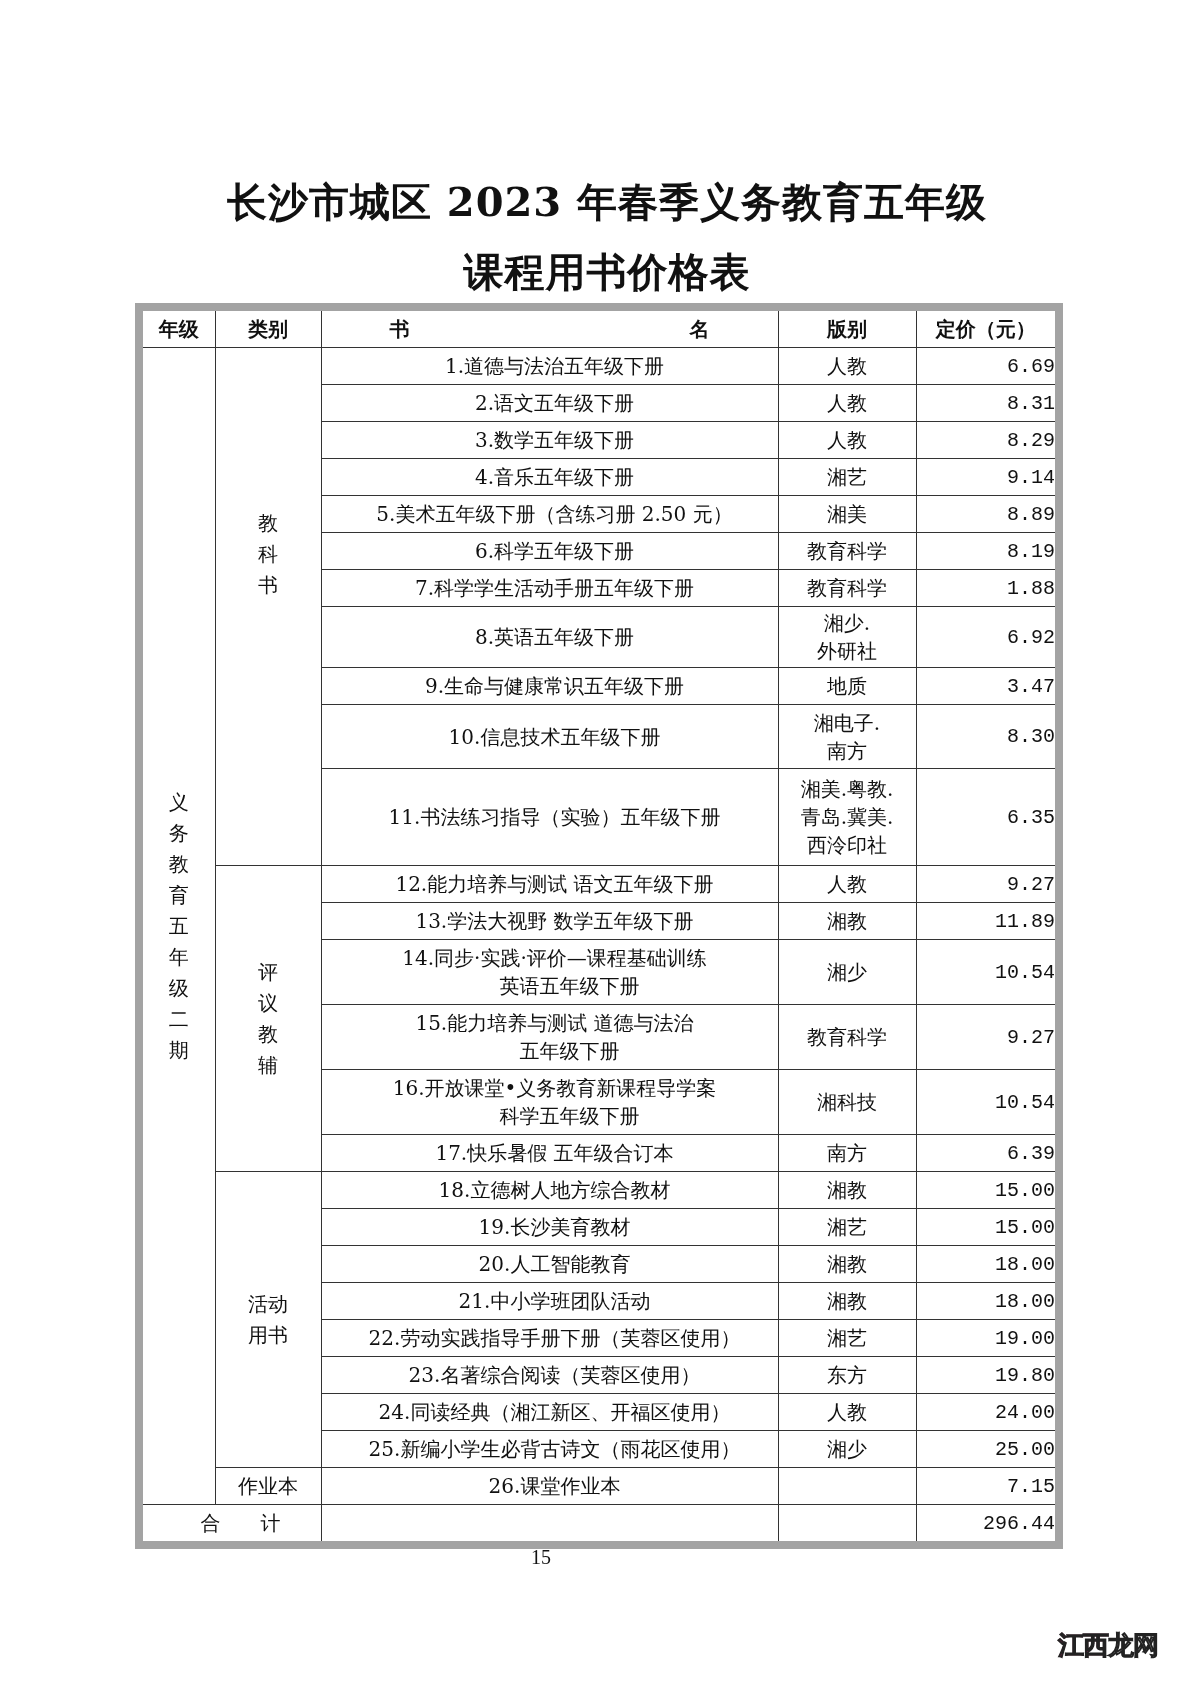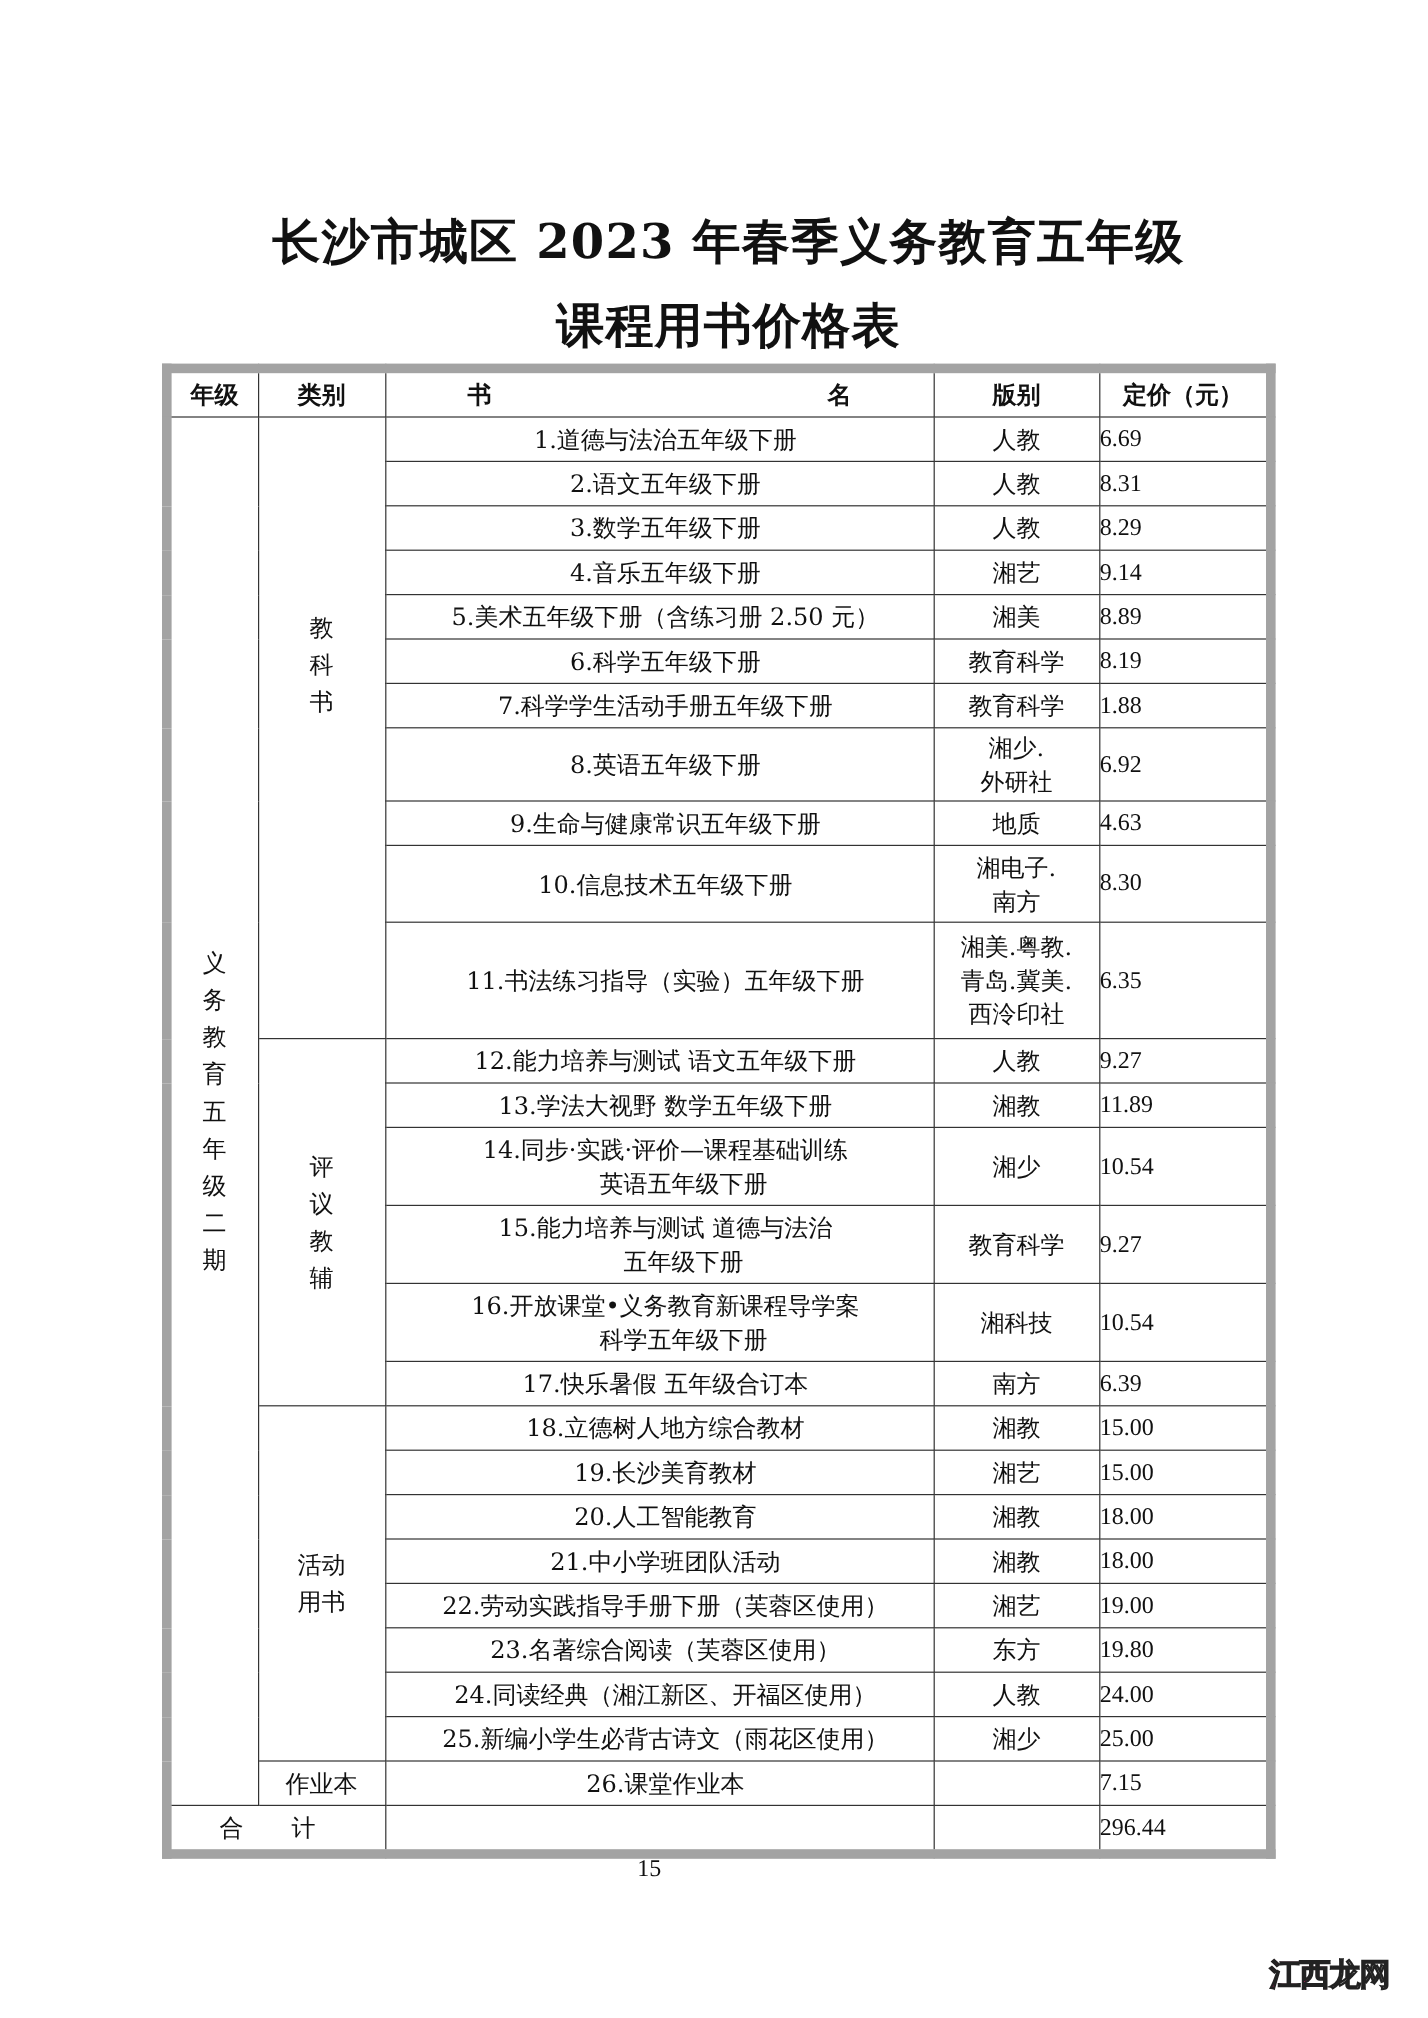--- a/index.html
+++ b/index.html
@@ -11,30 +11,30 @@
   .title.l2 { top: 252px; }
   table.prices { position: absolute; left: 135px; top: 303px; width: 920px;
                  border-collapse: collapse; border: 8px solid #a3a3a3; table-layout: fixed; }
   table.prices td, table.prices th { border: 1px solid #333; padding: 0; font-size: 20px;
                  font-weight: normal; vertical-align: middle; }
   th { height: 36px; font-weight: bold !important; text-align: center; }
   th.h-name span { letter-spacing: 0; }
   td.name { text-align: center; padding-left: 10px !important; line-height: 28px; }
   td.name .l2 { display: block; padding-left: 30px; }
   td.pub { text-align: center; line-height: 28px; }
-  td.price { text-align: left; font-family: Liberation Serif, serif; font-size: 21px; }
+  td.price { text-align: right; font-family: Liberation Mono, monospace; font-size: 21px; }
   td.grade, td.cat { text-align: center; font-weight: bold; font-size: 21px; }
   .vtext { display: inline-block; width: 24px; line-height: 31px; word-break: break-all; }
   .vtext2 { display: inline-block; width: 46px; line-height: 31px; word-break: break-all; }
   tr.r1 td { height: 36px; }
   tr.r60 td { height: 60px; }
   tr.r63 td { height: 63px; }
   tr.r96 td { height: 96px; }
   tr.r64 td { height: 64px; }
-  td.total-label { text-align: left; font-weight: bold; font-size: 21px; letter-spacing: 40px; padding-left: 40px !important; }
+  td.total-label { text-align: right; font-weight: bold; font-size: 21px; letter-spacing: 40px; padding-left: 40px !important; }
   .page-num { position: absolute; top: 1546px; left: 0; width: 1082px; text-align: center;
               font-family: "Liberation Serif", serif; font-size: 20px; }
   .watermark { position: absolute; left: 1058px; top: 1628px; font-family: "DejaVu Sans", sans-serif;
                font-weight: bold; font-size: 26px; letter-spacing: -1px; }
   .watermark .w1 { color: #be185d; -webkit-text-stroke: 1px #222; }
   .watermark .w2 { color: #ffffff; -webkit-text-stroke: 1px #222; }
   .sp { display: inline-block; }
 </style>
 </head>
 <body>
@@ -100,21 +100,21 @@
     <td class="name">8.英语五年级下册</td>
     <td class="pub">
           <div>湘少.</div>
           <div>外研社</div>
         </td>
     <td class="price">6.92</td>
   </tr>
   <tr class="r1">
     <td class="name">9.生命与健康常识五年级下册</td>
     <td class="pub">地质</td>
-    <td class="price">4.63</td>
+    <td class="price">3.47</td>
   </tr>
   <tr class="r63">
     <td class="name">10.信息技术五年级下册</td>
     <td class="pub">
           <div>湘电子.</div>
           <div>南方</div>
         </td>
     <td class="price">8.30</td>
   </tr>
   <tr class="r96">

